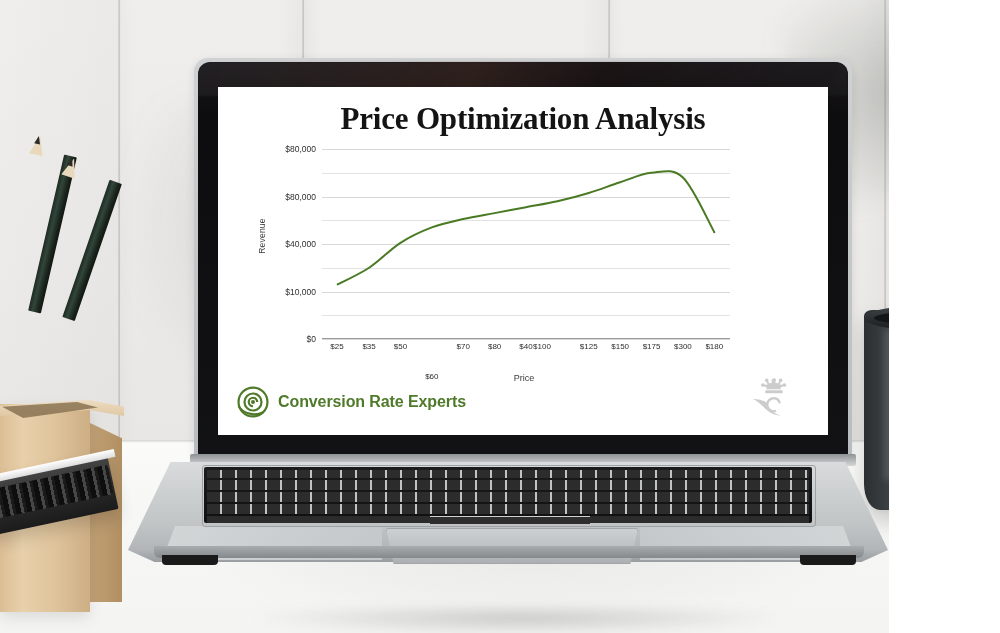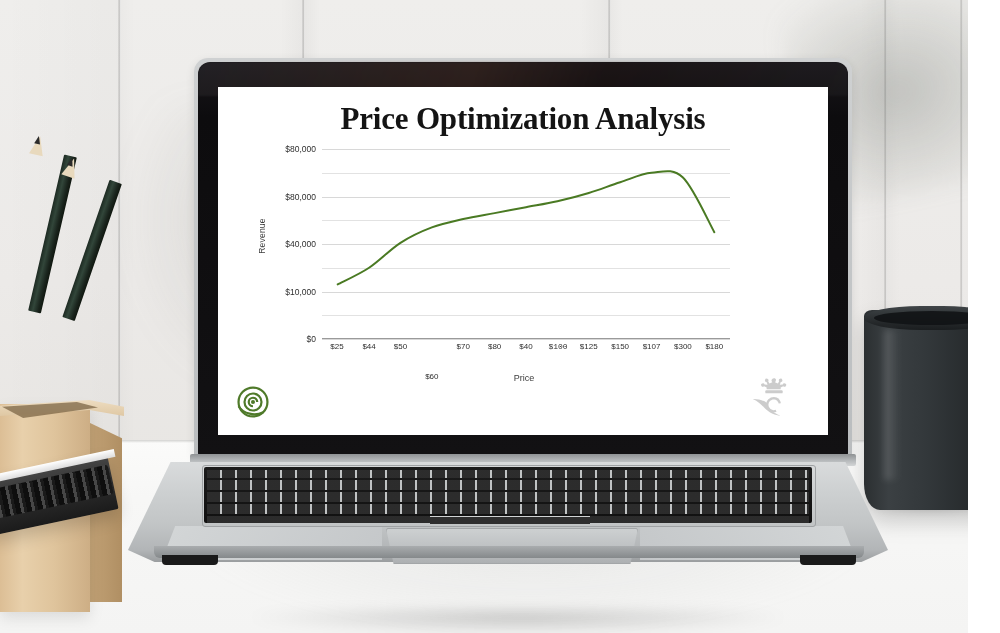--- a/index.html
+++ b/index.html
@@ -5,21 +5,21 @@
   html, body {
     margin: 0;
     padding: 0;
     background: #ffffff;
   }
   body {
     font-family: "Liberation Sans", sans-serif;
   }
   #scene {
     position: relative;
-    width: 968px;
+    width: 889px;
     height: 633px;
     overflow: hidden;
     background: #f2f2f0;
   }
 
   
   .wall {
     position: absolute;
     left: 0; top: 0;
     width: 1000px; height: 470px;
@@ -525,46 +525,47 @@
               <div class="gridline" style="top: 166.25px;"></div>
               <div class="gridline major" style="top: 190px;"></div>
             <div class="axis-base"></div>
             <svg id="chart-svg" width="408" height="190" viewBox="0 0 408 190">
               <path id="revenue-path" fill="none" stroke-width="2" stroke-linecap="round" stroke-linejoin="round" d="M15.69,135.38 C20.92,132.60 36.62,125.68 47.08,118.75 C57.54,111.82 68.00,100.54 78.46,93.81 C88.92,87.08 99.38,82.33 109.85,78.38 C120.31,74.42 130.77,72.44 141.23,70.06 C151.69,67.69 162.15,66.10 172.62,64.13 C183.08,62.15 193.54,60.17 204.00,58.19 C214.46,56.21 224.92,54.63 235.38,52.25 C245.85,49.88 256.31,47.10 266.77,43.94 C277.23,40.77 287.69,36.61 298.15,33.25 C308.62,29.89 319.08,24.54 329.54,23.75 C340.00,22.96 350.46,18.60 360.92,28.50 C371.38,38.40 387.08,74.02 392.31,83.13" stroke="#4a7a23"></path>
             </svg>
           </div>
 
           <div class="xticks" id="xticks">
               <div class="xtick" style="left: 15px;">$25</div>
-              <div class="xtick" style="left: 47.0769px;">$44</div>
+              <div class="xtick" style="left: 47.0769px;">$35</div>
               <div class="xtick" style="left: 78.4615px;">$50</div>
               <div class="xtick" style="left: 109.846px; margin-top: 30px;">$60</div>
               <div class="xtick" style="left: 141.231px;">$70</div>
               <div class="xtick" style="left: 172.615px;">$80</div>
               <div class="xtick" style="left: 204px;">$40</div>
-              <div class="xtick" style="left: 236px; font-family: Liberation Mono, monospace;">$100</div>
+              <div class="xtick" style="left: 220px;">$100</div>
               <div class="xtick" style="left: 266.769px;">$125</div>
               <div class="xtick" style="left: 298.154px;">$150</div>
-              <div class="xtick" style="left: 329.538px;">$107</div>
+              <div class="xtick" style="left: 329.538px;">$175</div>
               <div class="xtick" style="left: 360.923px;">$300</div>
               <div class="xtick" style="left: 392.308px;">$180</div>
             </div>
           <div class="xlabel">Price</div>
         </div>
 
         <div class="cre-logo">
           <svg class="cre-mark" viewBox="0 0 40 40">
             <g fill="none" stroke="#4f7a2a" stroke-width="2.6">
               <circle cx="20" cy="20" r="17"></circle>
               <path d="M30 20a10 10 0 1 0-10 10 10 10 0 0 0 10-10"></path>
               <path d="M25 20a5 5 0 1 0-5 5"></path>
             </g>
             <circle cx="20" cy="20" r="2.4" fill="#4f7a2a"></circle>
             <path d="M3 25c6 9 19 12 29 7" stroke="#4f7a2a" stroke-width="2.6" fill="none"></path>
           </svg>
+          <span class="cre-text">Conversion Rate Experts</span>
         </div>
 
         <svg class="award-logo" viewBox="0 0 60 60">
           <g fill="#9b9b9b">
             <path d="M30 6c-1.6 0-2.9 1.2-2.9 2.7 0 .8.4 1.6 1 2.1l-3.4 1.3-1.4-2.6a2 2 0 1 0-1.9 1l1.1 3.2-3.4-.4a2 2 0 1 0-.6 2l3 1.3v2.2h16.2v-2.2l3-1.3a2 2 0 1 0-.6-2l-3.4.4 1.1-3.2a2 2 0 1 0-1.9-1l-1.4 2.6-3.4-1.3c.6-.5 1-1.3 1-2.1C32.9 7.2 31.6 6 30 6z"></path>
             <rect x="20" y="20" width="20" height="3.4" rx="1"></rect>
             <path d="M36 30c-3.6-3.4-9.2-3.2-12.6.4-3.3 3.5-3.2 9 .2 12.4 2.5 2.5 6.2 3.2 9.3 1.9l-1-2.3c-2.2.9-4.8.4-6.5-1.3-2.4-2.4-2.4-6.3-.1-8.7 2.3-2.4 6.1-2.5 8.5-.2.9.9 1.4 2 1.6 3.1l2.5-.4c-.2-1.8-1-3.5-2.3-4.8z"></path>
             <path d="M22 34.5c-5-3.2-10.5-4.8-16.5-4.6 4.8 2.2 9 5.4 12.5 9.4 2.9 3.3 6.4 6 10.4 7.8 2.9 1.3 6 2 9.2 2.2-4.6-1.6-8.7-4.2-12-7.7-1.3-1.4-2.5-2.9-3.6-4.5z"></path>
           </g>
         </svg>

